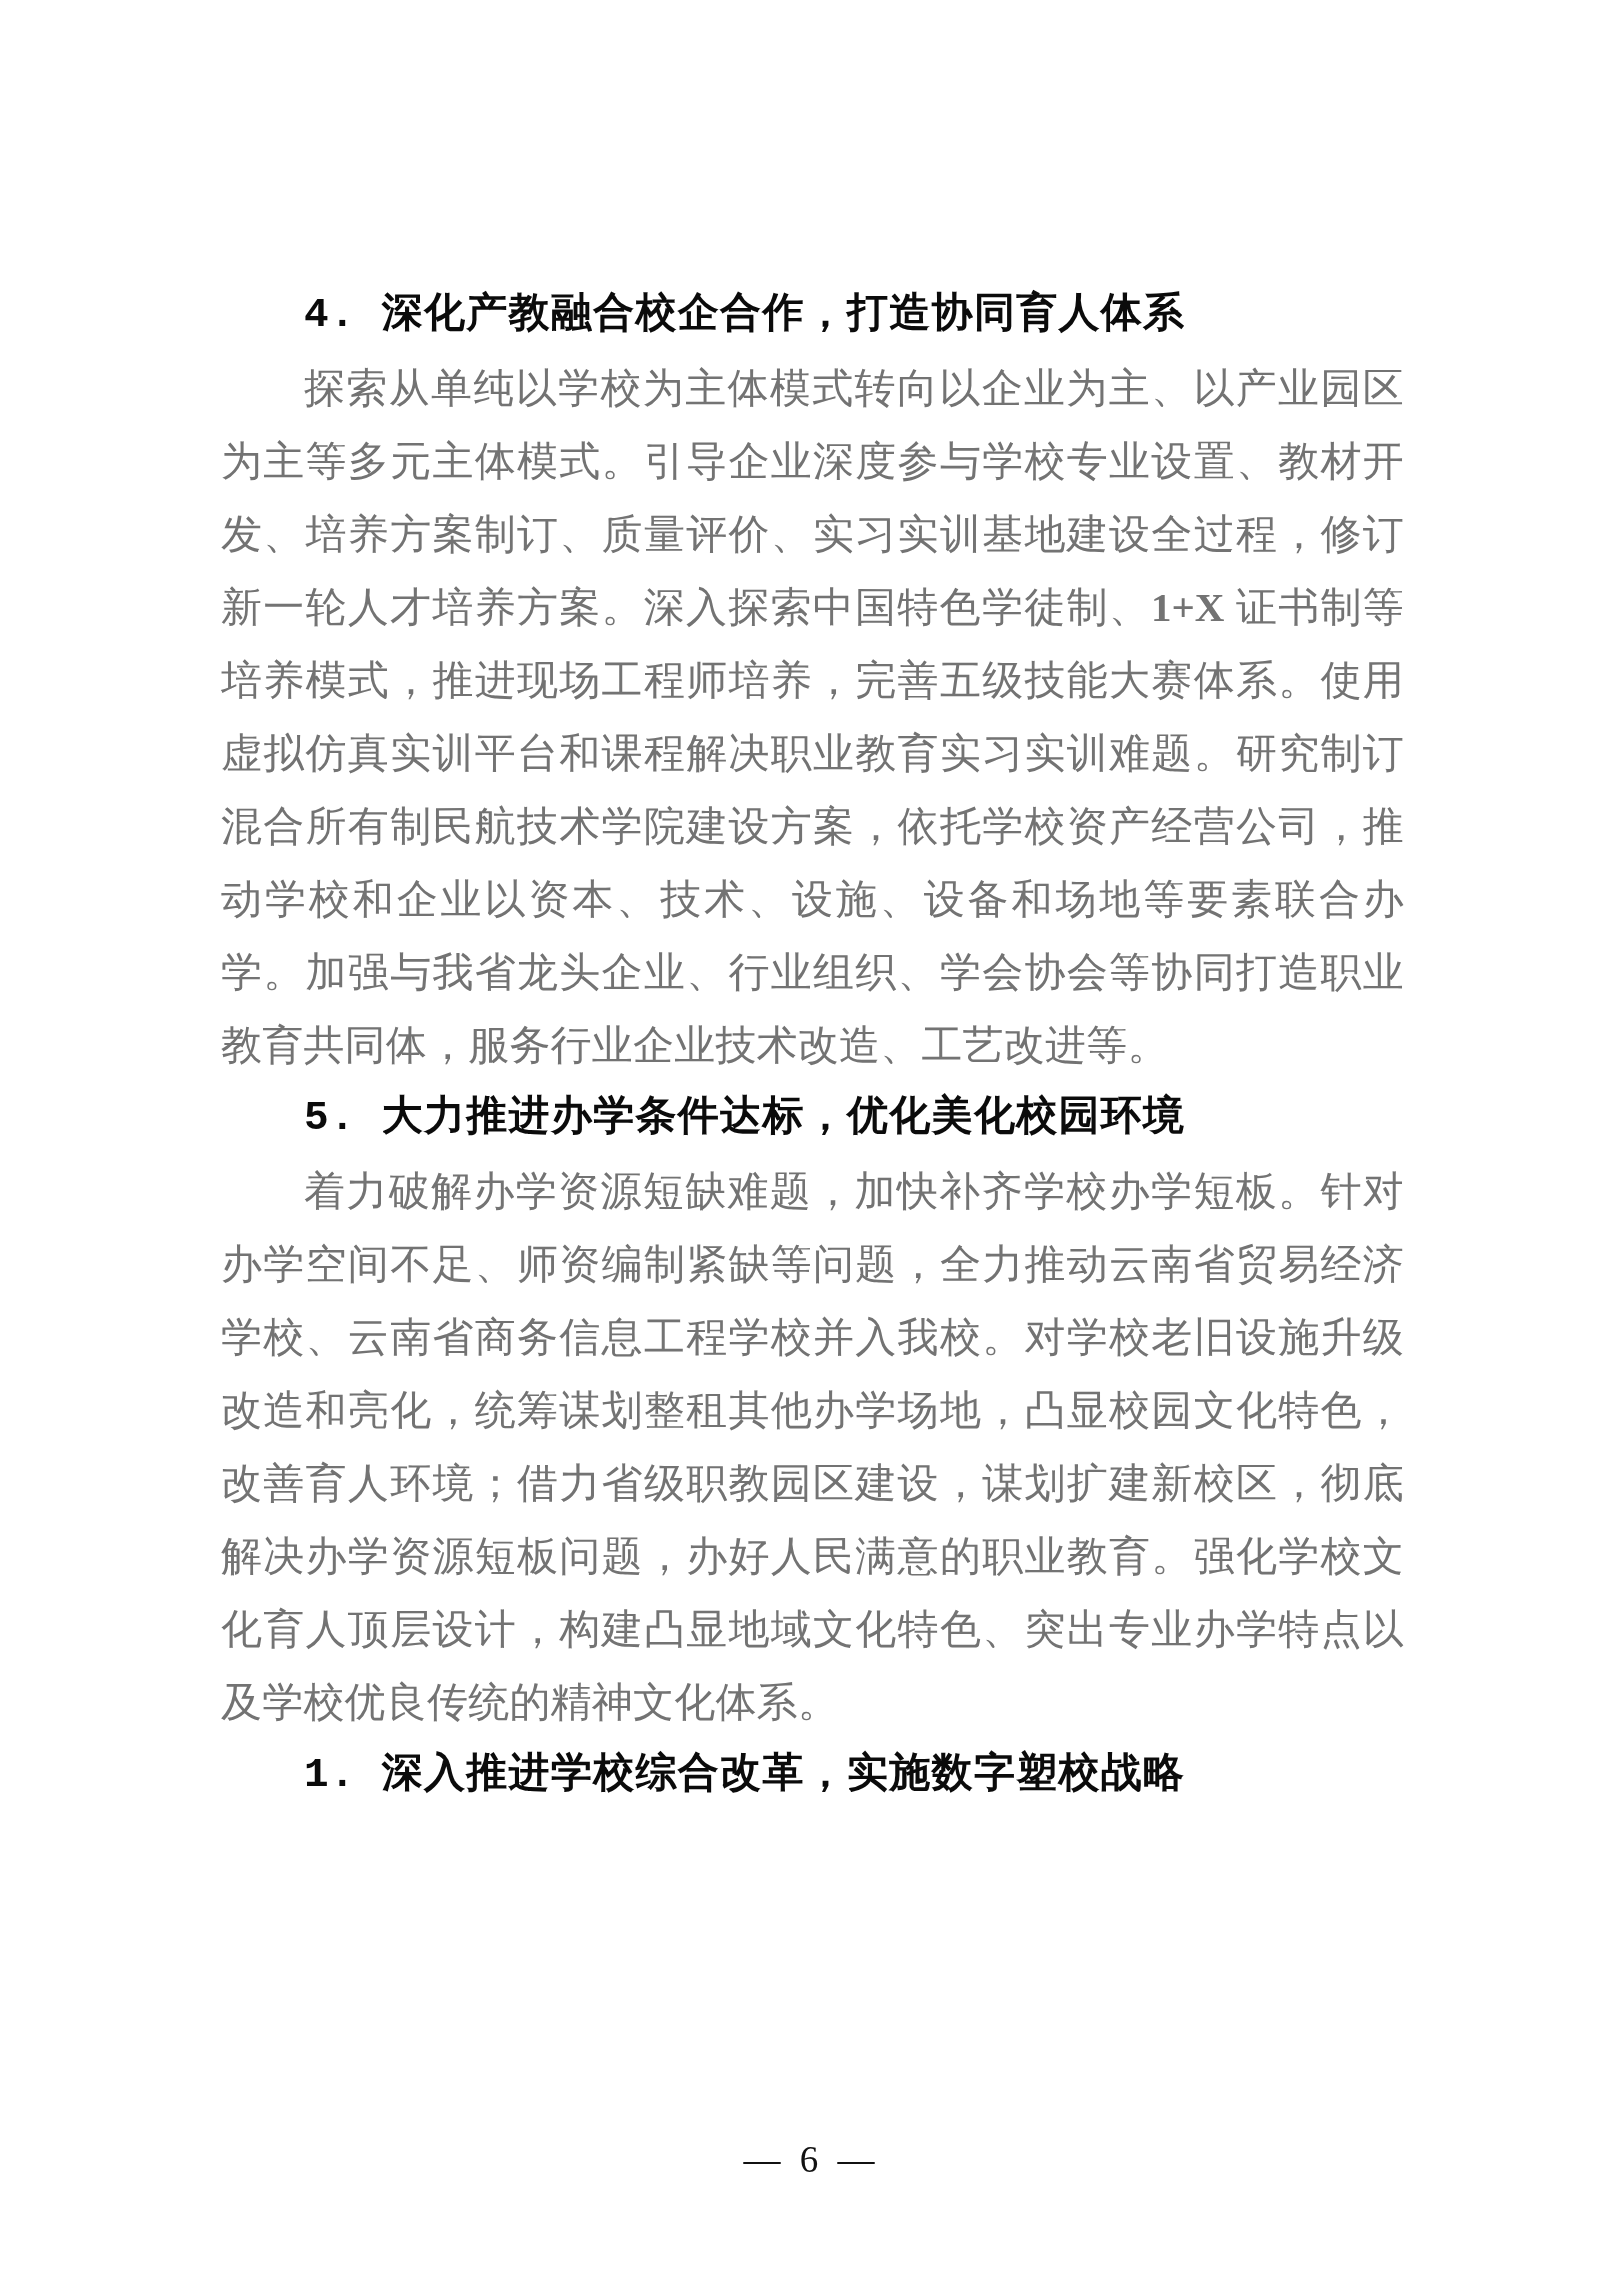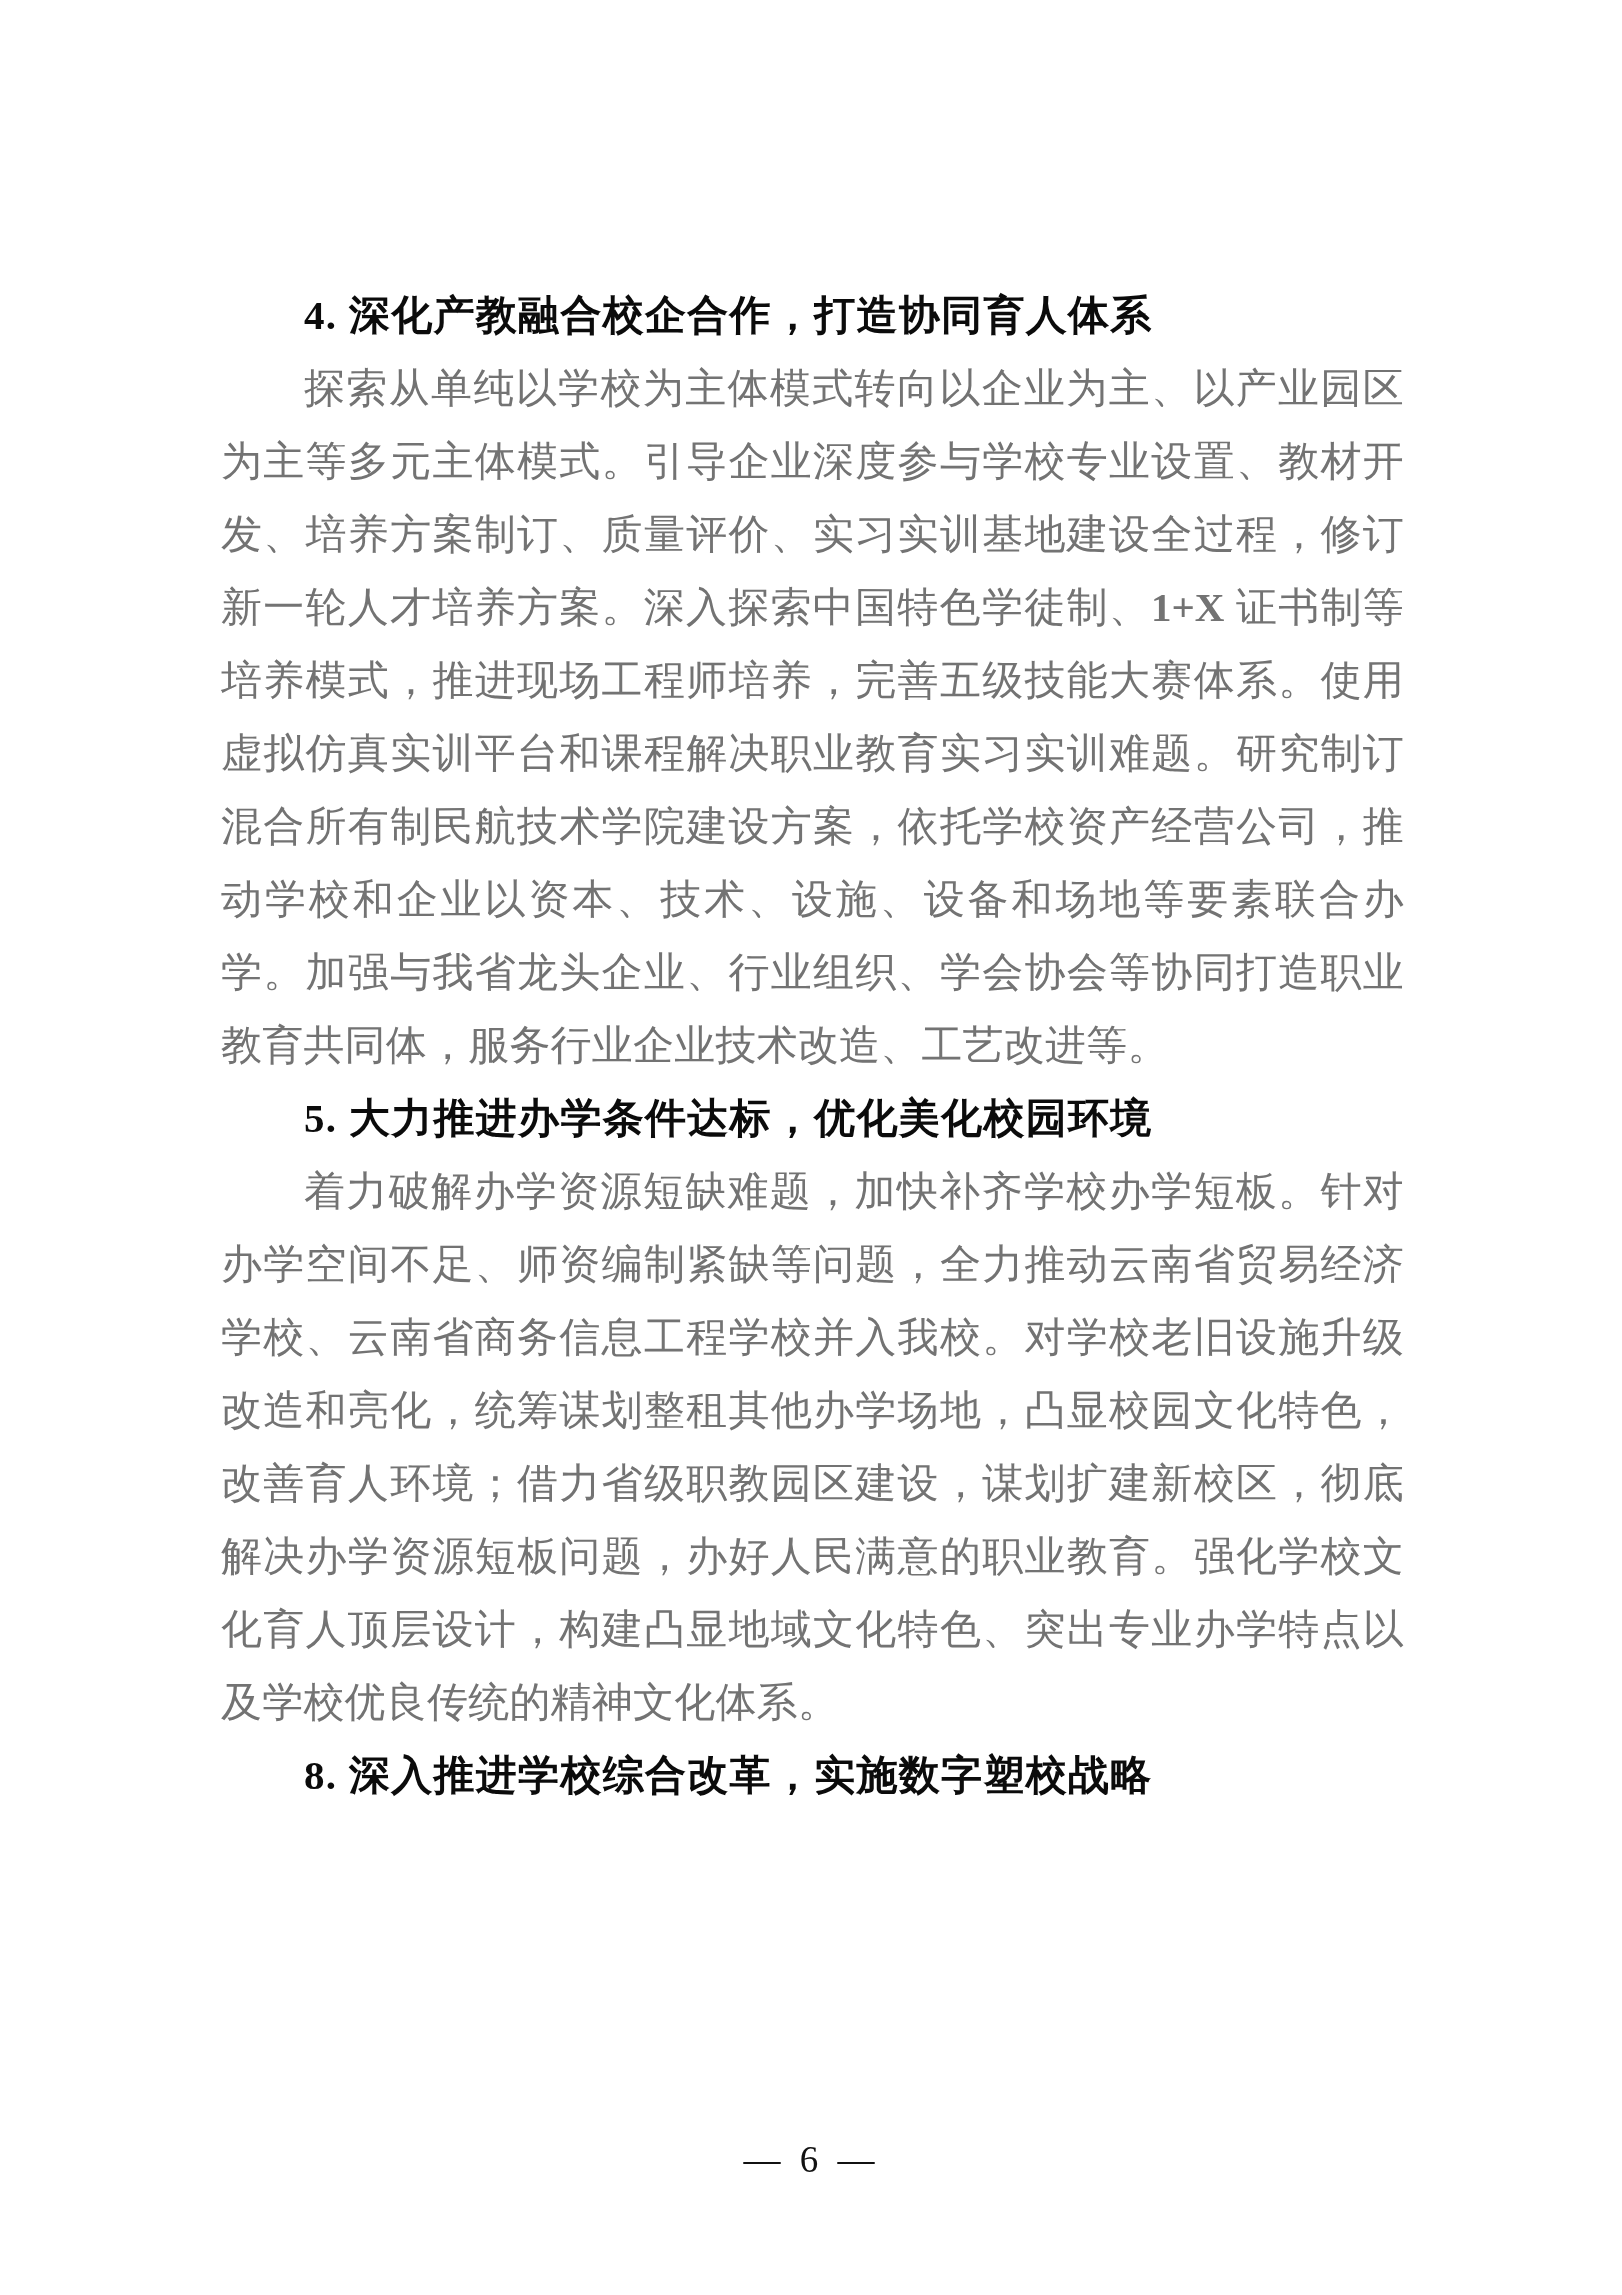--- a/index.html
+++ b/index.html
@@ -18,21 +18,21 @@
     box-sizing: border-box;
   }
   .content {
     position: absolute;
     left: 221px;
     top: 279px;
     width: 1183px;
   }
   
   .section-heading {
-    font-family: Liberation Serif, serif;
+    font-family: Liberation Mono, monospace;
     font-weight: 700;
     font-size: 41px;
     line-height: 73px;
     color: #0b0b0b;
     letter-spacing: 1.3px;
     text-indent: 83px;
     margin: 0;
     white-space: nowrap;
   }
   
@@ -78,20 +78,20 @@
   <div class="content">
 
     <h2 class="section-heading">4. 深化产教融合校企合作，打造协同育人体系</h2>
 
     <p class="body-paragraph"><span>探索从单纯以学校为主体模式转向以企业为主、以产业园区为主等多元主体模式。引导企业深度参与学校专业设置、教材开发、培养方案制订、质量评价、实习实训基地建设全过程，修订新一轮人才培养方案。深入探索中国特色学徒制、</span><span class="latin">1+X</span><span> 证书制等培养模式，推进现场工程师培养，完善五级技能大赛体系。使用虚拟仿真实训平台和课程解决职业教育实习实训难题。研究制订混合所有制民航技术学院建设方案，依托学校资产经营公司，推动学校和企业以资本、技术、设施、设备和场地等要素联合办学。加强与我省龙头企业、行业组织、学会协会等协同打造职业教育共同体，服务行业企业技术改造、工艺改进等。</span></p>
 
     <h2 class="section-heading">5. 大力推进办学条件达标，优化美化校园环境</h2>
 
     <p class="body-paragraph">着力破解办学资源短缺难题，加快补齐学校办学短板。针对办学空间不足、师资编制紧缺等问题，全力推动云南省贸易经济学校、云南省商务信息工程学校并入我校。对学校老旧设施升级改造和亮化，统筹谋划整租其他办学场地，凸显校园文化特色，改善育人环境；借力省级职教园区建设，谋划扩建新校区，彻底解决办学资源短板问题，办好人民满意的职业教育。强化学校文化育人顶层设计，构建凸显地域文化特色、突出专业办学特点以及学校优良传统的精神文化体系。</p>
 
-    <h2 class="section-heading">8. 深入推进学校综合改革，实施数字塑校战略</h2>
+    <h2 class="section-heading">1. 深入推进学校综合改革，实施数字塑校战略</h2>
 
   </div>
 
   <div class="page-footer">— 6 —</div>
 
 </div>
 
 
 </body></html>

